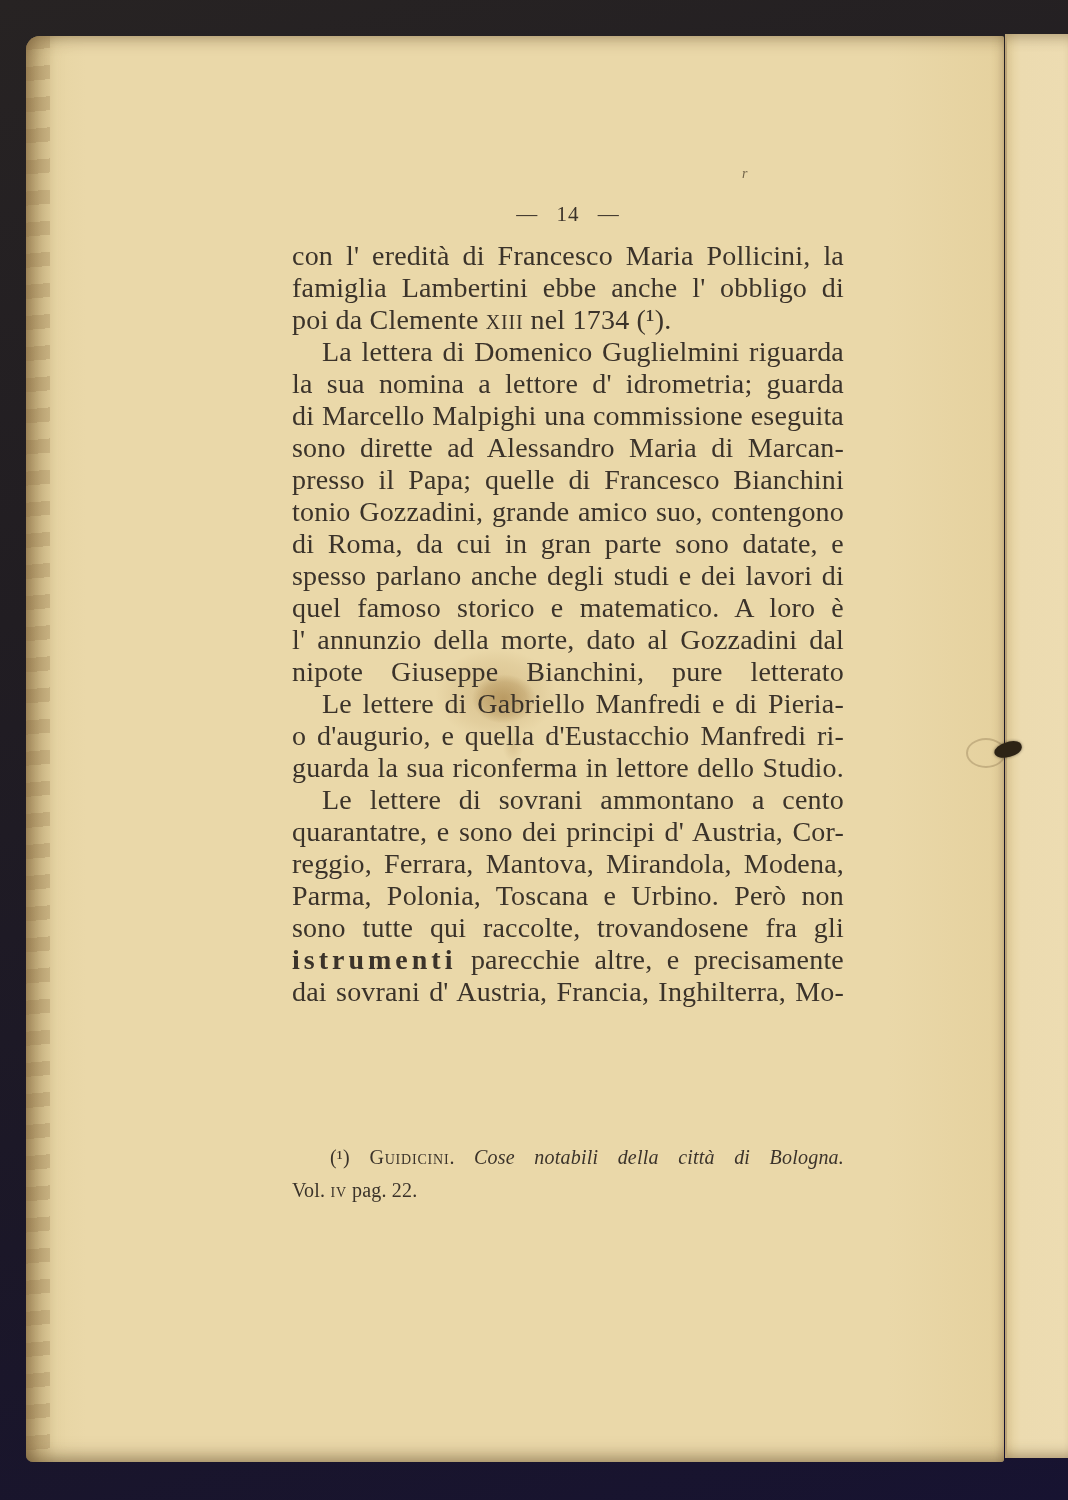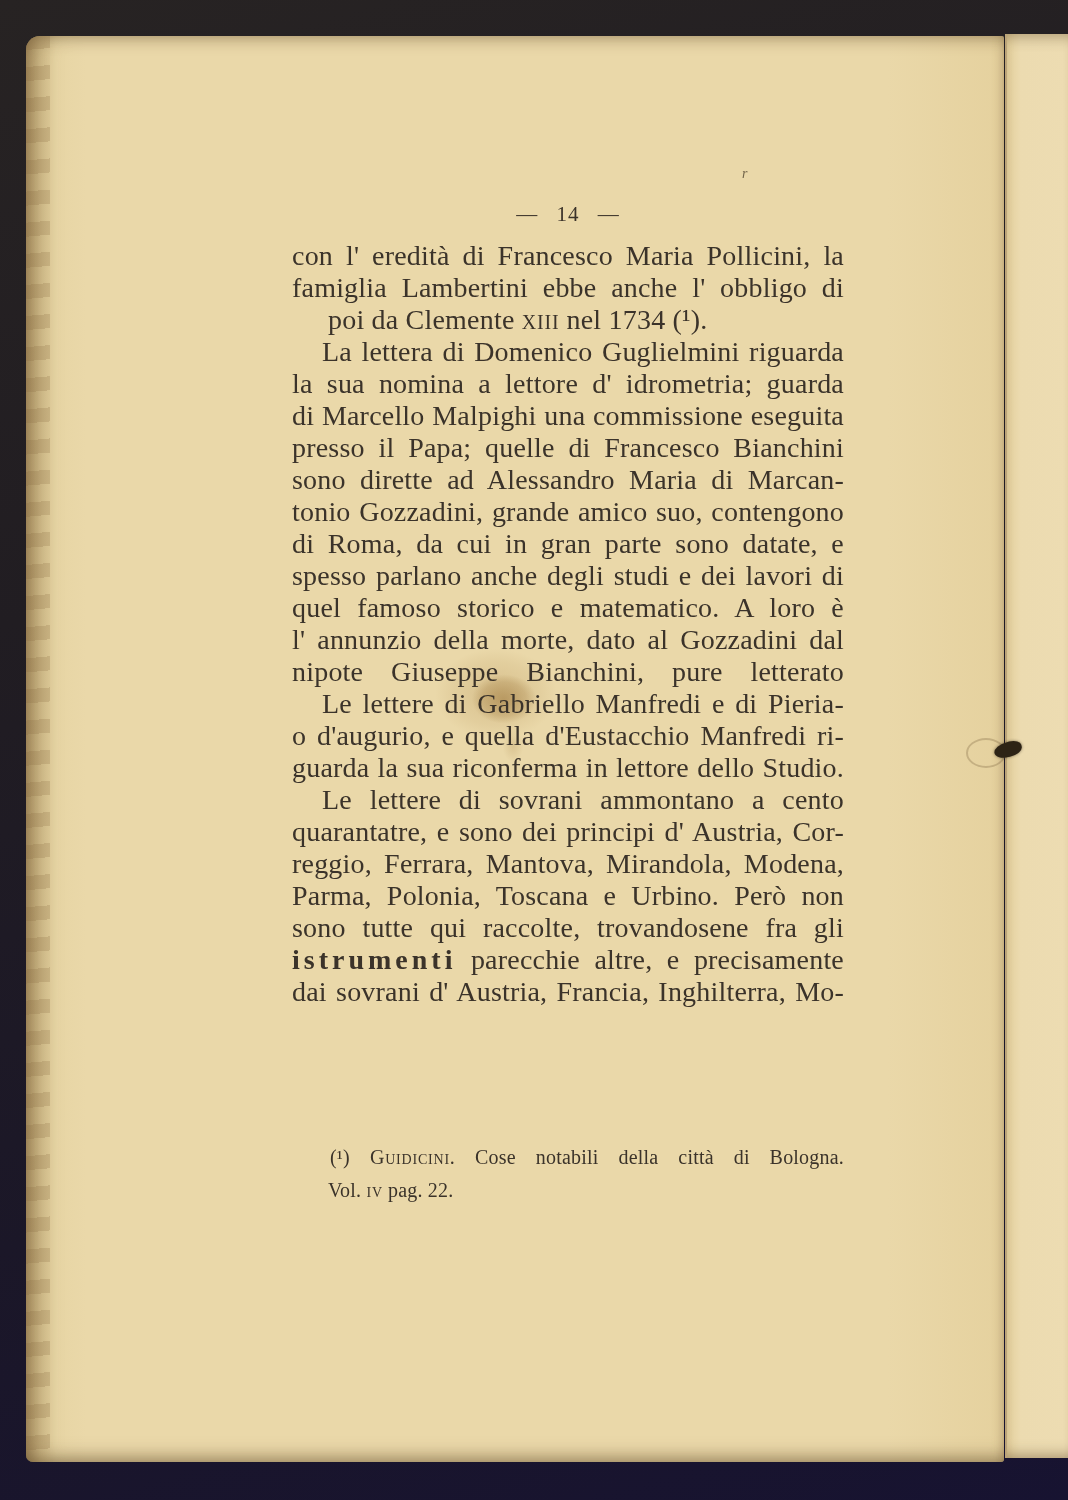--- a/index.html
+++ b/index.html
@@ -45,30 +45,30 @@
   }
   .text-block {
     position: absolute; left: 292px; top: 240px; width: 552px;
     font-size: 28px; color: #3b332a; letter-spacing: 0.2px;
   }
   .paragraph { margin: 0; }
   .line {
     line-height: 32px; height: 32px; overflow: hidden;
     text-align: justify; text-align-last: justify;
   }
-  .line.left { text-align-last: left; margin-left: 36px; }
+  .line.left { text-align-last: left; }
   .line.indent { text-indent: 30px; }
   .footnote {
     position: absolute; left: 292px; top: 1141px; width: 552px;
     font-size: 20px; color: #3b332a; letter-spacing: 0.2px;
   }
   .footnote .line { line-height: 33px; height: 33px; }
   .footnote .line.indent { text-indent: 38px; }
   .sc { font-variant: small-caps; letter-spacing: 0.8px; }
-  .it { }
+  .it { font-style: italic; }
   .ls { letter-spacing: 4px; font-weight: bold; }
   
   .stain-halo {
     position: absolute; left: 418px; top: 636px; width: 156px; height: 116px;
     background: radial-gradient(closest-side, rgba(172, 136, 76, 0.30), rgba(172, 136, 76, 0.12) 55%, rgba(172,136,76,0) 78%);
     border-radius: 50%;
   }
   .stain-core {
     position: absolute; left: 466px; top: 670px; width: 76px; height: 58px;
     background: radial-gradient(closest-side, rgba(158, 120, 60, 0.55), rgba(158, 120, 60, 0.28) 58%, rgba(158,120,60,0) 85%);
@@ -112,22 +112,22 @@
   <div class="text-block">
       <div class="paragraph">
         <div class="line"><span>con l' eredità di Francesco Maria Pollicini, la</span></div>
         <div class="line"><span>famiglia Lambertini ebbe anche l' obbligo di por-</span></div>
         <div class="line left"><span>poi da Clemente </span><span class="sc">xiii</span><span> nel 1734 (¹).</span></div>
       </div>
       <div class="paragraph">
         <div class="line indent"><span>La lettera di Domenico Guglielmini riguarda</span></div>
         <div class="line"><span>la sua nomina a lettore d' idrometria; guarda</span></div>
         <div class="line"><span>di Marcello Malpighi una commissione eseguita</span></div>
+        <div class="line"><span>sono dirette ad Alessandro Maria di Marcan-</span></div>
         <div class="line"><span>presso il Papa; quelle di Francesco Bianchini</span></div>
-        <div class="line"><span>sono dirette ad Alessandro Maria di Marcan-</span></div>
         <div class="line"><span>tonio Gozzadini, grande amico suo, contengono</span></div>
         <div class="line"><span>di Roma, da cui in gran parte sono datate, e</span></div>
         <div class="line"><span>spesso parlano anche degli studi e dei lavori di</span></div>
         <div class="line"><span>quel famoso storico e matematico. A loro è unito</span></div>
         <div class="line"><span>l' annunzio della morte, dato al Gozzadini dal</span></div>
         <div class="line"><span>nipote Giuseppe Bianchini, pure letterato illustre.</span></div>
       </div>
       <div class="paragraph">
         <div class="line indent"><span>Le lettere di Gabriello Manfredi e di Pieria-</span></div>
         <div class="line"><span>o d'augurio, e quella d'Eustacchio Manfredi ri-</span></div>

